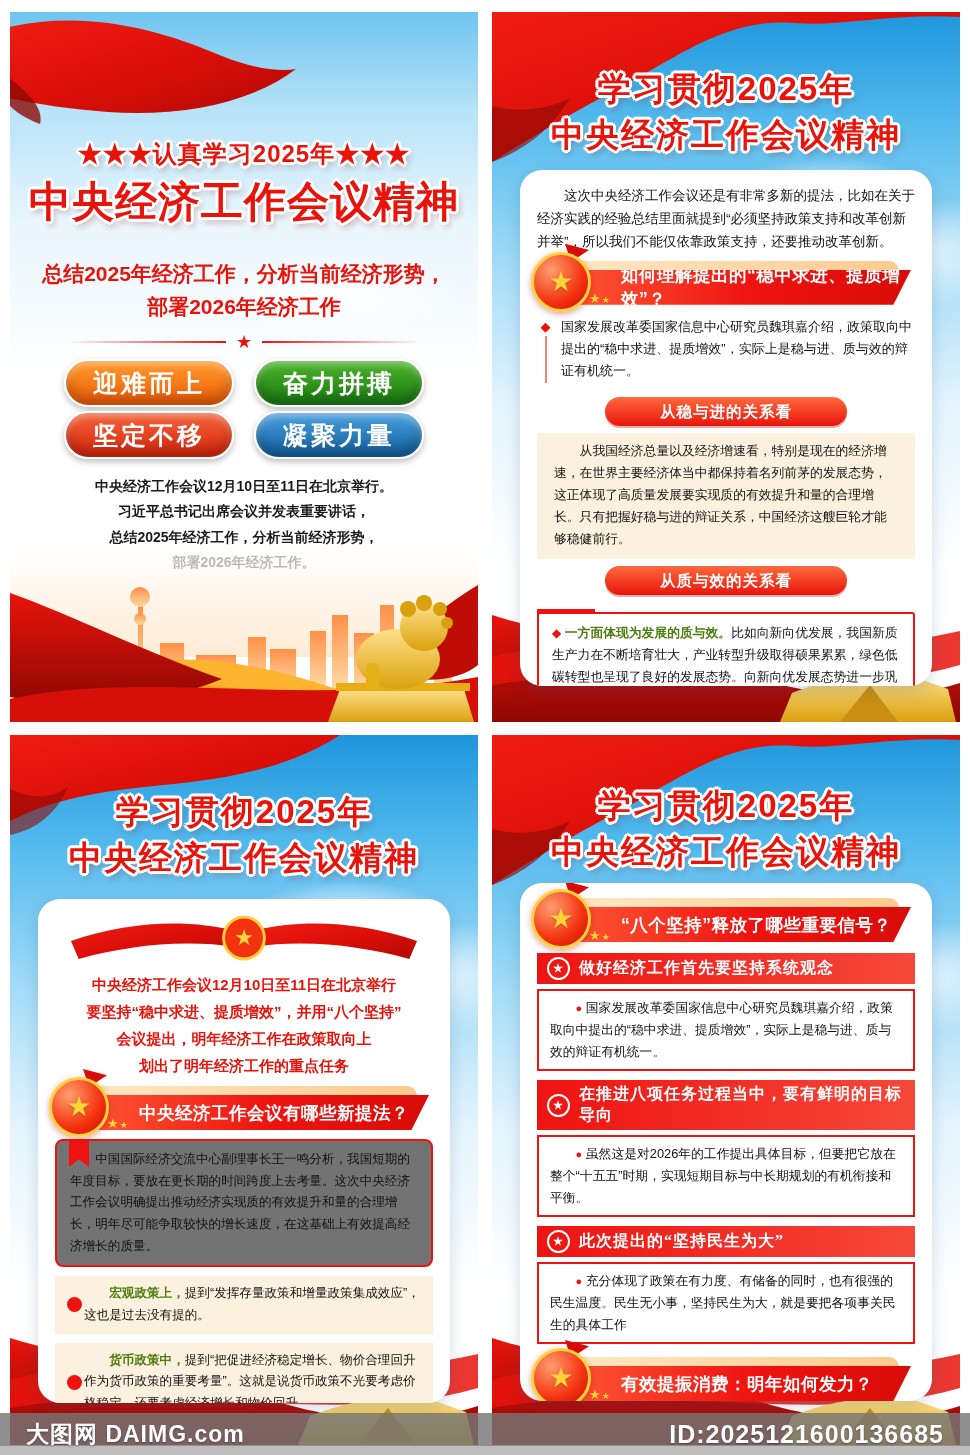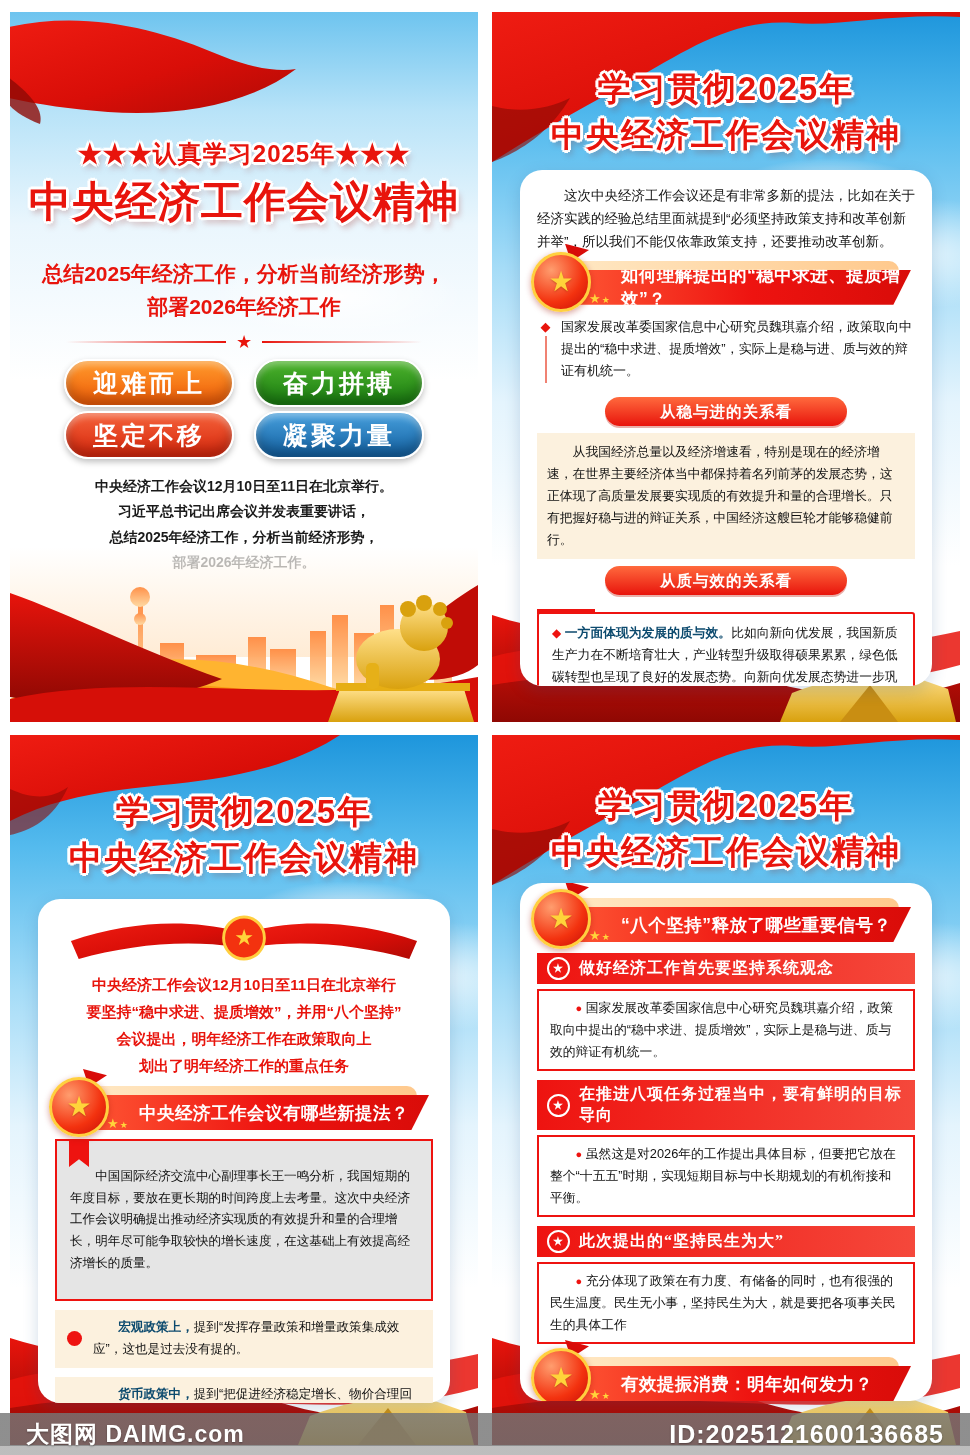--- a/index.html
+++ b/index.html
@@ -72,37 +72,37 @@
   .q-stars .s2{font-size:9px;}
 
   
   .expert{display:flex;gap:9px;margin:2px 2px 7px;flex:none;}
   .exp-rail{display:flex;flex-direction:column;align-items:center;width:13px;flex:none;padding-top:4px;}
   .exp-d{color:#e8140c;font-size:13px;line-height:1;}
   .exp-line{width:2px;flex:1;background:#f08273;margin-top:3px;}
   .pill-hd{margin:7px auto;flex:none;width:64%;height:29px;border-radius:999px;color:#fff;text-align:center;
     font-weight:bold;font-size:15.5px;line-height:29px;letter-spacing:1px;
     background:linear-gradient(180deg,#ff6a3d,#e8140c);box-shadow:0 2px 0 rgba(190,25,8,.35);}
-  .beige{background:#fcf1de;padding:8px 10px;flex:none;}
+  .beige{background:#fcf1de;padding:8px 17px;flex:none;font-family:Liberation Mono, monospace;}
   .rbox{position:relative;border:2px solid #ee1310;border-radius:3px;background:#fff;
     padding:8px 13px;margin-top:10px;flex:none;}
   .rbox::before{content:"";position:absolute;left:-2px;top:-5px;width:58px;height:5px;background:#ee1310;}
   .rbox::after{content:"";position:absolute;right:-2px;bottom:-5px;width:58px;height:5px;background:#ee1310;}
-  .lead-red{color:#0c4a6e;font-weight:bold;}
+  .lead-red{color:#4d7c0f;font-weight:bold;}
   .dm{color:#ee1310;font-size:12px;}
 
   
   .ribbon{position:relative;height:52px;margin:0 14px 6px;flex:none;}
   .ribbon svg{width:100%;height:100%;display:block;}
   .rstar{position:absolute;left:50%;top:50%;transform:translate(-50%,-54%);color:#ffd43a;font-size:22px;}
   .p3-lines{text-align:center;color:#e8140c;font-weight:bold;font-size:15px;line-height:1.8;flex:none;}
-  .abox{position:relative;border:2px solid #ee1310;border-radius:0;background:#e5e5e5;padding:25px 13px;flex:none;}
+  .abox{position:relative;border:2px solid #ee1310;border-radius:8px;background:#737373;padding:8px 13px;flex:none;}
   .bookmark{position:absolute;left:12px;top:-2px;width:20px;height:28px;background:#ee1310;
     clip-path:polygon(0 0,100% 0,100% 100%,50% 72%,0 100%);}
-  .bitem{display:flex;align-items:center;gap:11px;background:#fcf1de;padding:7px 12px;margin-top:9px;flex:none;}
+  .bitem{display:flex;align-items:center;gap:2px;background:#fcf1de;padding:7px 12px;margin-top:9px;flex:none;}
   .bdot{width:15px;height:15px;border-radius:50%;background:#ee1310;flex:none;}
 
   
   .sec{margin-top:9px;flex:none;}
   .sec-h{display:flex;align-items:center;gap:9px;background:linear-gradient(90deg,#ee1310,#f5483b);
     color:#fff;padding:4px 10px;font-weight:bold;font-size:16px;font-family:"Liberation Serif",serif;letter-spacing:1px;}
   .scirc{width:19px;height:19px;border:2px solid #fff;border-radius:50%;display:flex;align-items:center;
     justify-content:center;font-size:11px;flex:none;color:#fff;font-family:"Liberation Sans",sans-serif;}
   .sec-b{border:2px solid #ee1310;margin-top:5px;padding:6px 11px;background:#fff;}
   .dot-red{color:#ee1310;font-size:11px;}

